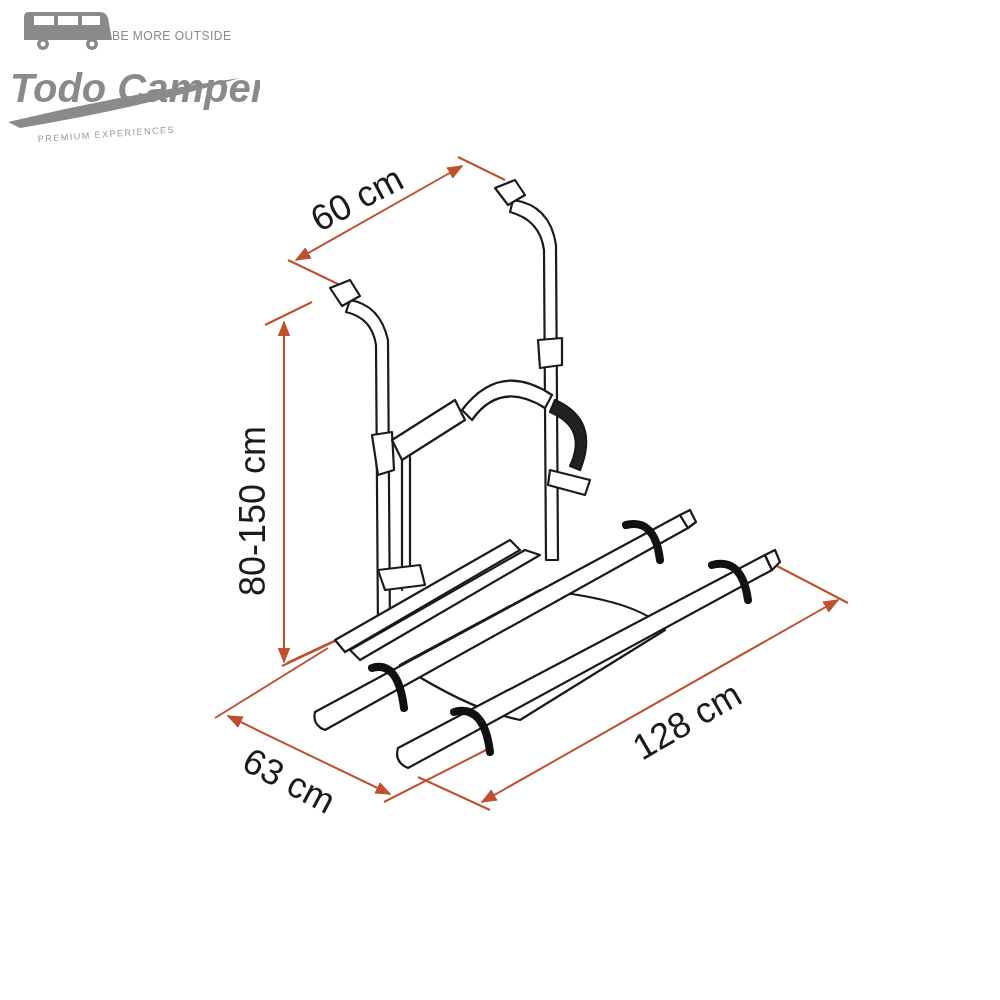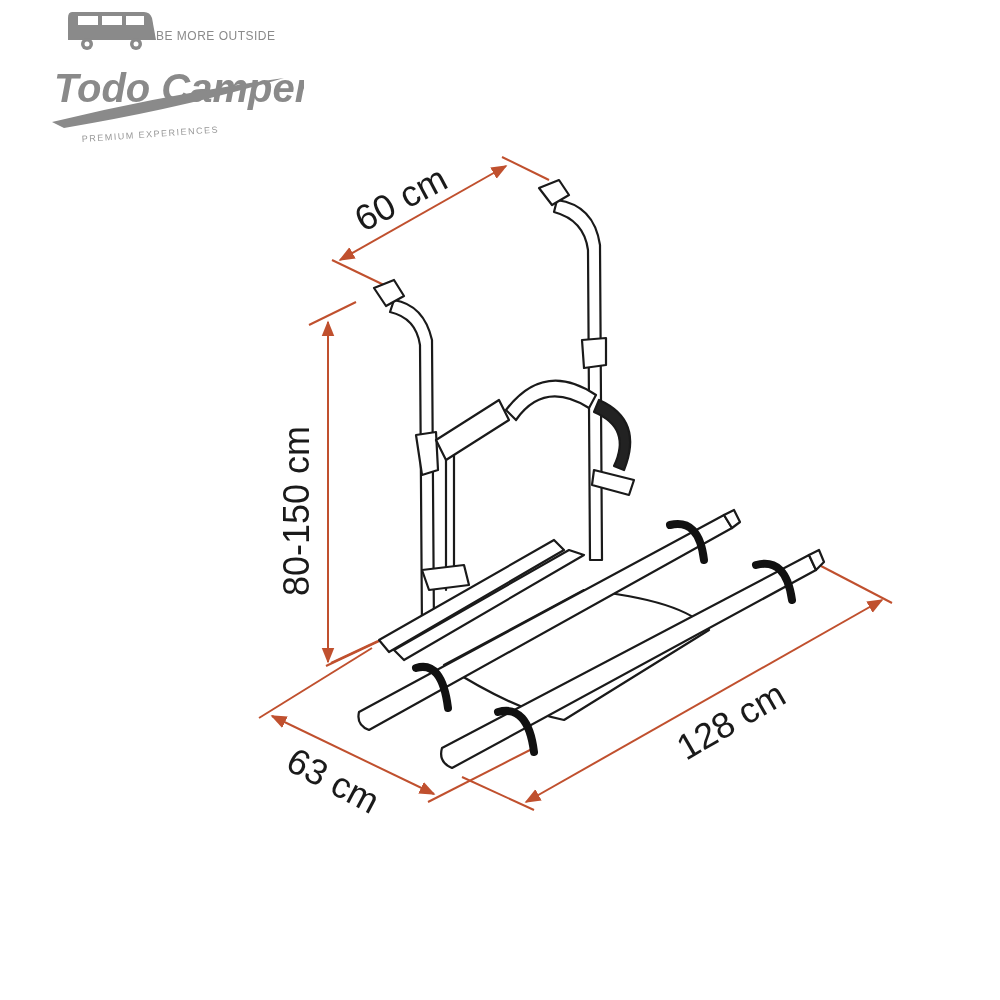--- a/index.html
+++ b/index.html
@@ -1,17 +1,17 @@
 <!DOCTYPE html>
 <html><head>
 <meta charset="utf-8">
 <style>
   html,body{margin:0;padding:0;background:#ffffff;}
   body{width:1000px;height:1000px;position:relative;overflow:hidden;font-family:"Liberation Sans",sans-serif;}
-  #stage{position:absolute;left:0;top:0;width:800px;height:1000px;margin-left:44px;}
+  #stage{position:absolute;left:0;top:0;width:800px;height:1000px;}
   .logo{position:absolute;left:0;top:0;width:260px;height:150px;}
   .dim-label{position:absolute;font-family:"Liberation Sans",sans-serif;font-size:36px;color:#1a1a1a;white-space:nowrap;transform-origin:center center;}
   svg text{font-family:"Liberation Sans",sans-serif;}
 </style>
 </head>
 <body>
 
 <div id="stage">
 
   <div class="logo">

